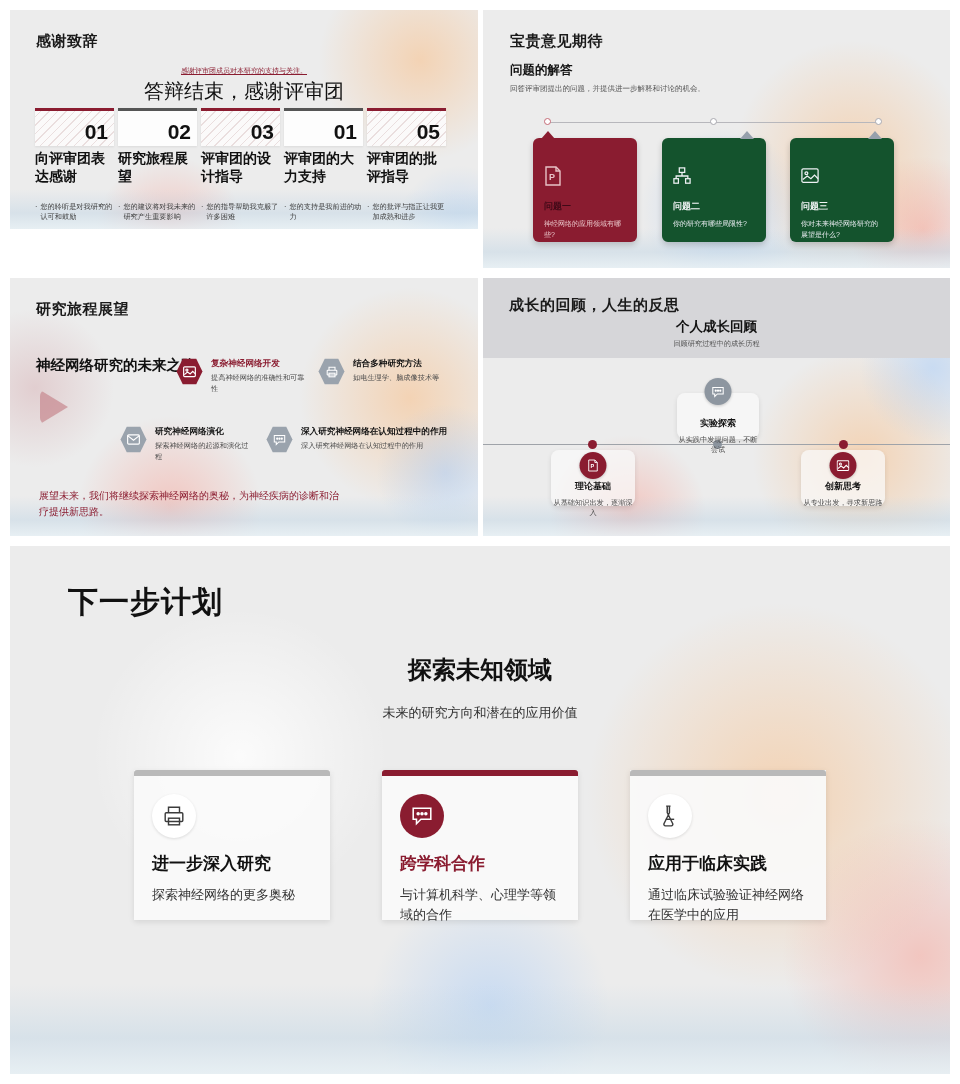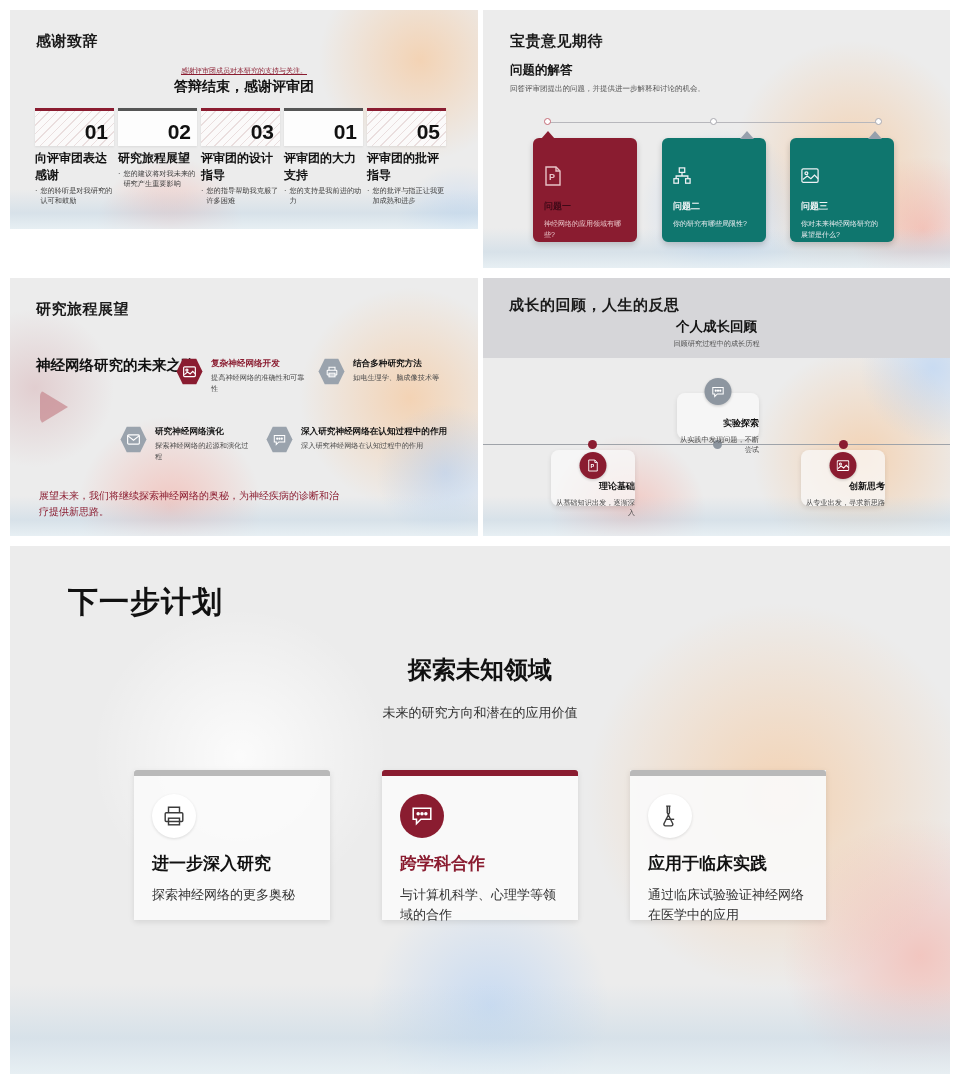--- a/index.html
+++ b/index.html
@@ -21,49 +21,49 @@
   .glow.white  { background:radial-gradient(circle, rgba(255,255,255,.8) 0%, rgba(255,255,255,0) 70%); }
   .wave { position:absolute; left:0; right:0; bottom:0; height:40px;
           background:linear-gradient(180deg, rgba(210,225,235,0) 0%, rgba(195,215,230,.5) 60%, rgba(230,240,245,.8) 100%); }
 
   .slide-title { position:absolute; font-weight:bold; font-size:15px; color:#1a1a1a; letter-spacing:.5px; }
 
   
   .thanks-note { position:absolute; left:0; right:0; top:56px; text-align:center;
                  font-size:7px; color:#8a1c30; text-decoration:underline; }
   .thanks-heading { position:absolute; left:0; right:0; top:68px; text-align:center;
-                    font-size:14px; font-weight:bold; color:#111; }
+                    font-size:20px; font-weight:normal; color:#111; }
   .num-card { position:absolute; top:98px; width:79px; height:38px; background:#fdfdfd;
               box-shadow:0 1px 2px rgba(0,0,0,.08); }
   .num-card.hatch { background-color:#fbfafa;
         background-image:repeating-linear-gradient(135deg, rgba(190,150,150,.28) 0px, rgba(190,150,150,.28) 1px, transparent 1px, transparent 6px); }
   .num-card .bar { position:absolute; left:0; top:0; right:0; height:3px; }
   .num-card .num { position:absolute; right:6px; bottom:2px; font-size:21px; font-weight:bold; color:#111; }
   .thanks-col { position:absolute; top:140px; width:82px; }
-  .thanks-col h4 { font-size:12px; font-weight:bold; color:#111; margin-bottom:2px; }
+  .thanks-col h4 { font-size:14px; font-weight:bold; color:#111; margin-bottom:16px; }
   .thanks-col .li { display:flex; font-size:7.2px; color:#3c3c3c; line-height:1.45; }
   .thanks-col .li .b { margin-right:3px; }
 
   
   .fb-subtitle { position:absolute; left:27px; top:52px; font-size:12.5px; font-weight:bold; color:#111; }
   .fb-desc { position:absolute; left:27px; top:74px; font-size:7.5px; color:#555; }
   .fb-line { position:absolute; left:65px; top:112px; width:331px; height:1px; background:#b7b7bc; }
   .fb-dot { position:absolute; top:108px; width:7px; height:7px; border-radius:50%; background:#fff; border:1.5px solid #a9a9b0; }
   .fb-dot.active { border-color:#c46a76; }
   .fb-card { position:absolute; top:128px; width:104px; height:104px; border-radius:6px; padding:10px 11px;
              box-shadow:0 3px 6px rgba(0,0,0,.18); color:#fff; }
   .fb-card .tri { position:absolute; top:-7px; width:0; height:0;
                   border-left:7px solid transparent; border-right:7px solid transparent; border-bottom:8px solid; }
   .fb-card .ficon { width:18px; height:20px; margin-top:18px; }
   .fb-card h4 { font-size:9px; font-weight:bold; margin-top:10px; }
   .fb-card p { font-size:7px; margin-top:6px; line-height:1.5; }
   .fb-card.red { background:#8a1c30; }
   .fb-card.red h4 { color:#3f0917; }
   .fb-card.red p { color:#e8c2c6; }
-  .fb-card.gray { background:#0f766e; }
+  .fb-card.gray { background:#14532d; }
   .fb-card.gray h4 { color:#f4f6f8; }
   .fb-card.gray p { color:#e6eaee; }
 
   
   .jr-heading { position:absolute; left:26px; top:78px; font-size:14.5px; font-weight:bold; color:#111; }
   .jr-item { position:absolute; display:flex; }
   .hexicon { width:27px; height:27px; flex:0 0 27px; display:flex; align-items:center; justify-content:center;
              color:#fff; clip-path:polygon(25% 3%, 75% 3%, 98% 50%, 75% 97%, 25% 97%, 2% 50%); }
   .hexicon.red { background:#8a1c30; }
   .hexicon.gray { background:#9aa3ad; }
@@ -81,21 +81,21 @@
              border-left:28px solid rgba(200,140,147,.75); border-radius:6px; }
 
   
   .gr-band { position:absolute; left:0; top:0; right:0; height:80px; background:#d6d6d9; }
   .gr-heading { position:absolute; left:0; right:0; top:40px; text-align:center; font-size:13.5px; font-weight:bold; color:#111; }
   .gr-sub { position:absolute; left:0; right:0; top:61px; text-align:center; font-size:7.2px; color:#555; }
   .gr-line { position:absolute; left:0; right:0; top:166px; height:1px; background:#9fa3a9; }
   .gr-dot { position:absolute; top:162px; width:9px; height:9px; border-radius:50%; }
   .gr-dot.red { background:#8a1c30; } .gr-dot.gray { background:#8d96a0; }
   .gr-card { position:absolute; border-radius:8px; background:rgba(250,250,250,.72);
-             box-shadow:0 2px 5px rgba(0,0,0,.10); text-align:right; padding-top:24px; }
+             box-shadow:0 2px 5px rgba(0,0,0,.10); text-align:center; padding-top:24px; }
   .gr-card h4 { font-size:9px; font-weight:bold; color:#111; }
   .gr-card p { font-size:7.2px; color:#4a4a4a; margin-top:5px; }
   .circicon { position:absolute; left:50%; transform:translateX(-50%); width:27px; height:27px; border-radius:50%;
               display:flex; align-items:center; justify-content:center; color:#fff; box-shadow:0 1px 3px rgba(0,0,0,.2); }
   .circicon.red { background:#8a1c30; } .circicon.gray { background:#8d96a0; }
 
   
   .nx-title { position:absolute; left:58px; top:36px; font-size:30px; font-weight:bold; color:#111; letter-spacing:1px; }
   .nx-heading { position:absolute; left:0; right:0; top:108px; text-align:center; font-size:24px; font-weight:bold; color:#111; }
   .nx-sub { position:absolute; left:0; right:0; top:158px; text-align:center; font-size:13px; color:#333; }

